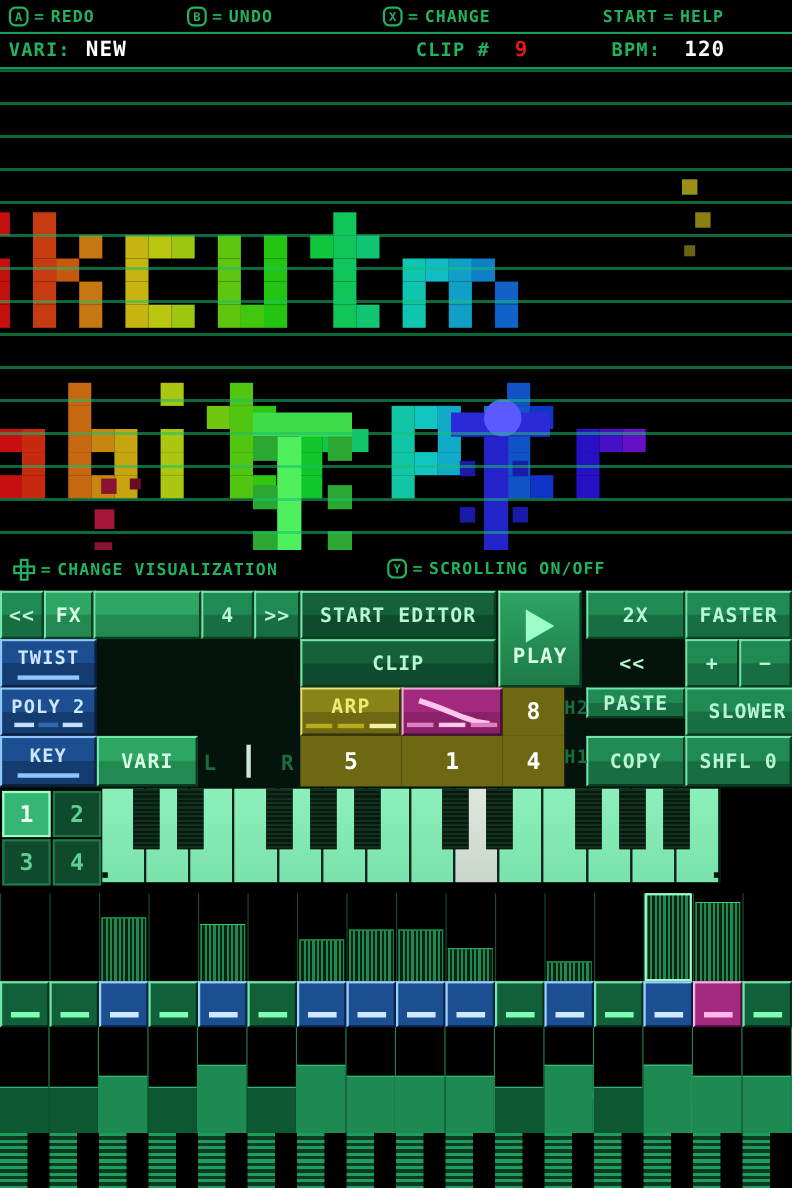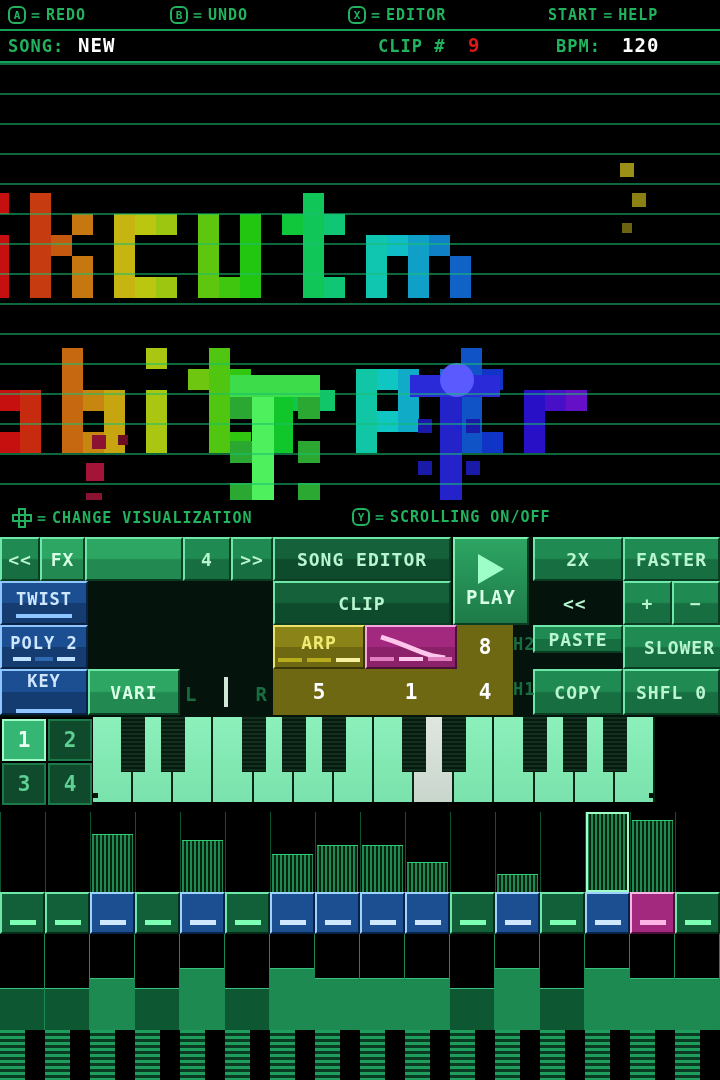--- a/index.html
+++ b/index.html
@@ -187,32 +187,32 @@
       <span class="px">REDO</span>
     </div>
     <div class="help-item">
       <span class="btn-glyph oct">B</span>
       <span class="help-eq px">=</span>
       <span class="px">UNDO</span>
     </div>
     <div class="help-item">
       <span class="btn-glyph oct">X</span>
       <span class="help-eq px">=</span>
-      <span class="px">EDITOR</span>
+      <span class="px">CHANGE</span>
     </div>
     <div class="help-item">
       <span class="px">START</span>
       <span class="help-eq px">=</span>
       <span class="px">HELP</span>
     </div>
   </div>
   <div id="hdr-rule"></div>
 
   <div id="hdr-song">
-    <span class="lab px" style="left:8px;">SONG:</span>
+    <span class="lab px" style="left:8px;">VARI:</span>
     <span class="val px" style="left:78px;">NEW</span>
     <span class="lab px" style="left:378px;">CLIP #</span>
     <span class="val px red" style="left:468px;">9</span>
     <span class="lab px" style="left:556px;">BPM:</span>
     <span class="val px" style="left:622px;">120</span>
   </div>
   <div id="hdr-rule2"></div>
 
   <div id="viz">
     <div id="viz-cells">
@@ -361,21 +361,21 @@
   </div>
 
   <div id="ctl">
 
     <div class="cell gbtn" style="left:0px;top:0px;width:40px;height:44px;">&lt;&lt;</div>
     <div class="cell gbtn lite" style="left:40px;top:0px;width:45px;height:44px;">FX</div>
     <div class="cell gbtn lite" style="left:85px;top:0px;width:98px;height:44px;"></div>
     <div class="cell gbtn" style="left:183px;top:0px;width:48px;height:44px;">4</div>
     <div class="cell gbtn" style="left:231px;top:0px;width:42px;height:44px;">&gt;&gt;</div>
 
-    <div class="cell gbtn dark" style="left:273px;top:0px;width:178px;height:44px;">SONG EDITOR</div>
+    <div class="cell gbtn dark" style="left:273px;top:0px;width:178px;height:44px;">START EDITOR</div>
     <div class="cell gbtn dark" style="left:273px;top:44px;width:178px;height:44px;">
       <span style="position:absolute;left:288px;" class="px">&lt;&lt;</span>
       <span class="px">CLIP</span>
       <span style="position:absolute;left:420px;" class="px">&gt;&gt;</span>
     </div>
     <div class="cell" id="play-btn" style="left:453px;top:0px;width:76px;height:88px;">
       <span class="tri"></span>
       <span class="lbl px">PLAY</span>
     </div>
 
@@ -393,21 +393,21 @@
       <span class="underline"></span>
     </div>
     <div class="cell bbtn" style="left:0px;top:88px;width:88px;height:44px;">
       <span>POLY 2</span>
       <span class="barrow">
         <i class="bar" style="width:18px"></i>
           <i class="bar dim" style="width:18px"></i>
           <i class="bar" style="width:18px"></i>
       </span>
     </div>
-    <div class="cell bbtn" style="left:0px;top:132px;width:88px;height:46px;justify-content:space-between;">
+    <div class="cell bbtn" style="left:0px;top:132px;width:88px;height:46px;">
       <span>KEY</span>
       <span class="underline"></span>
     </div>
 
     <div class="cell gbtn lite" style="left:88px;top:132px;width:92px;height:46px;">
       <span>VARI</span>
     </div>
     <div class="slider-pane" style="left:180px;top:132px;width:93px;height:46px;">
       <span class="slider-ghost" style="left:5px;top:14px;">L</span>
       <span class="slider-ghost" style="right:5px;top:14px;">R</span>

